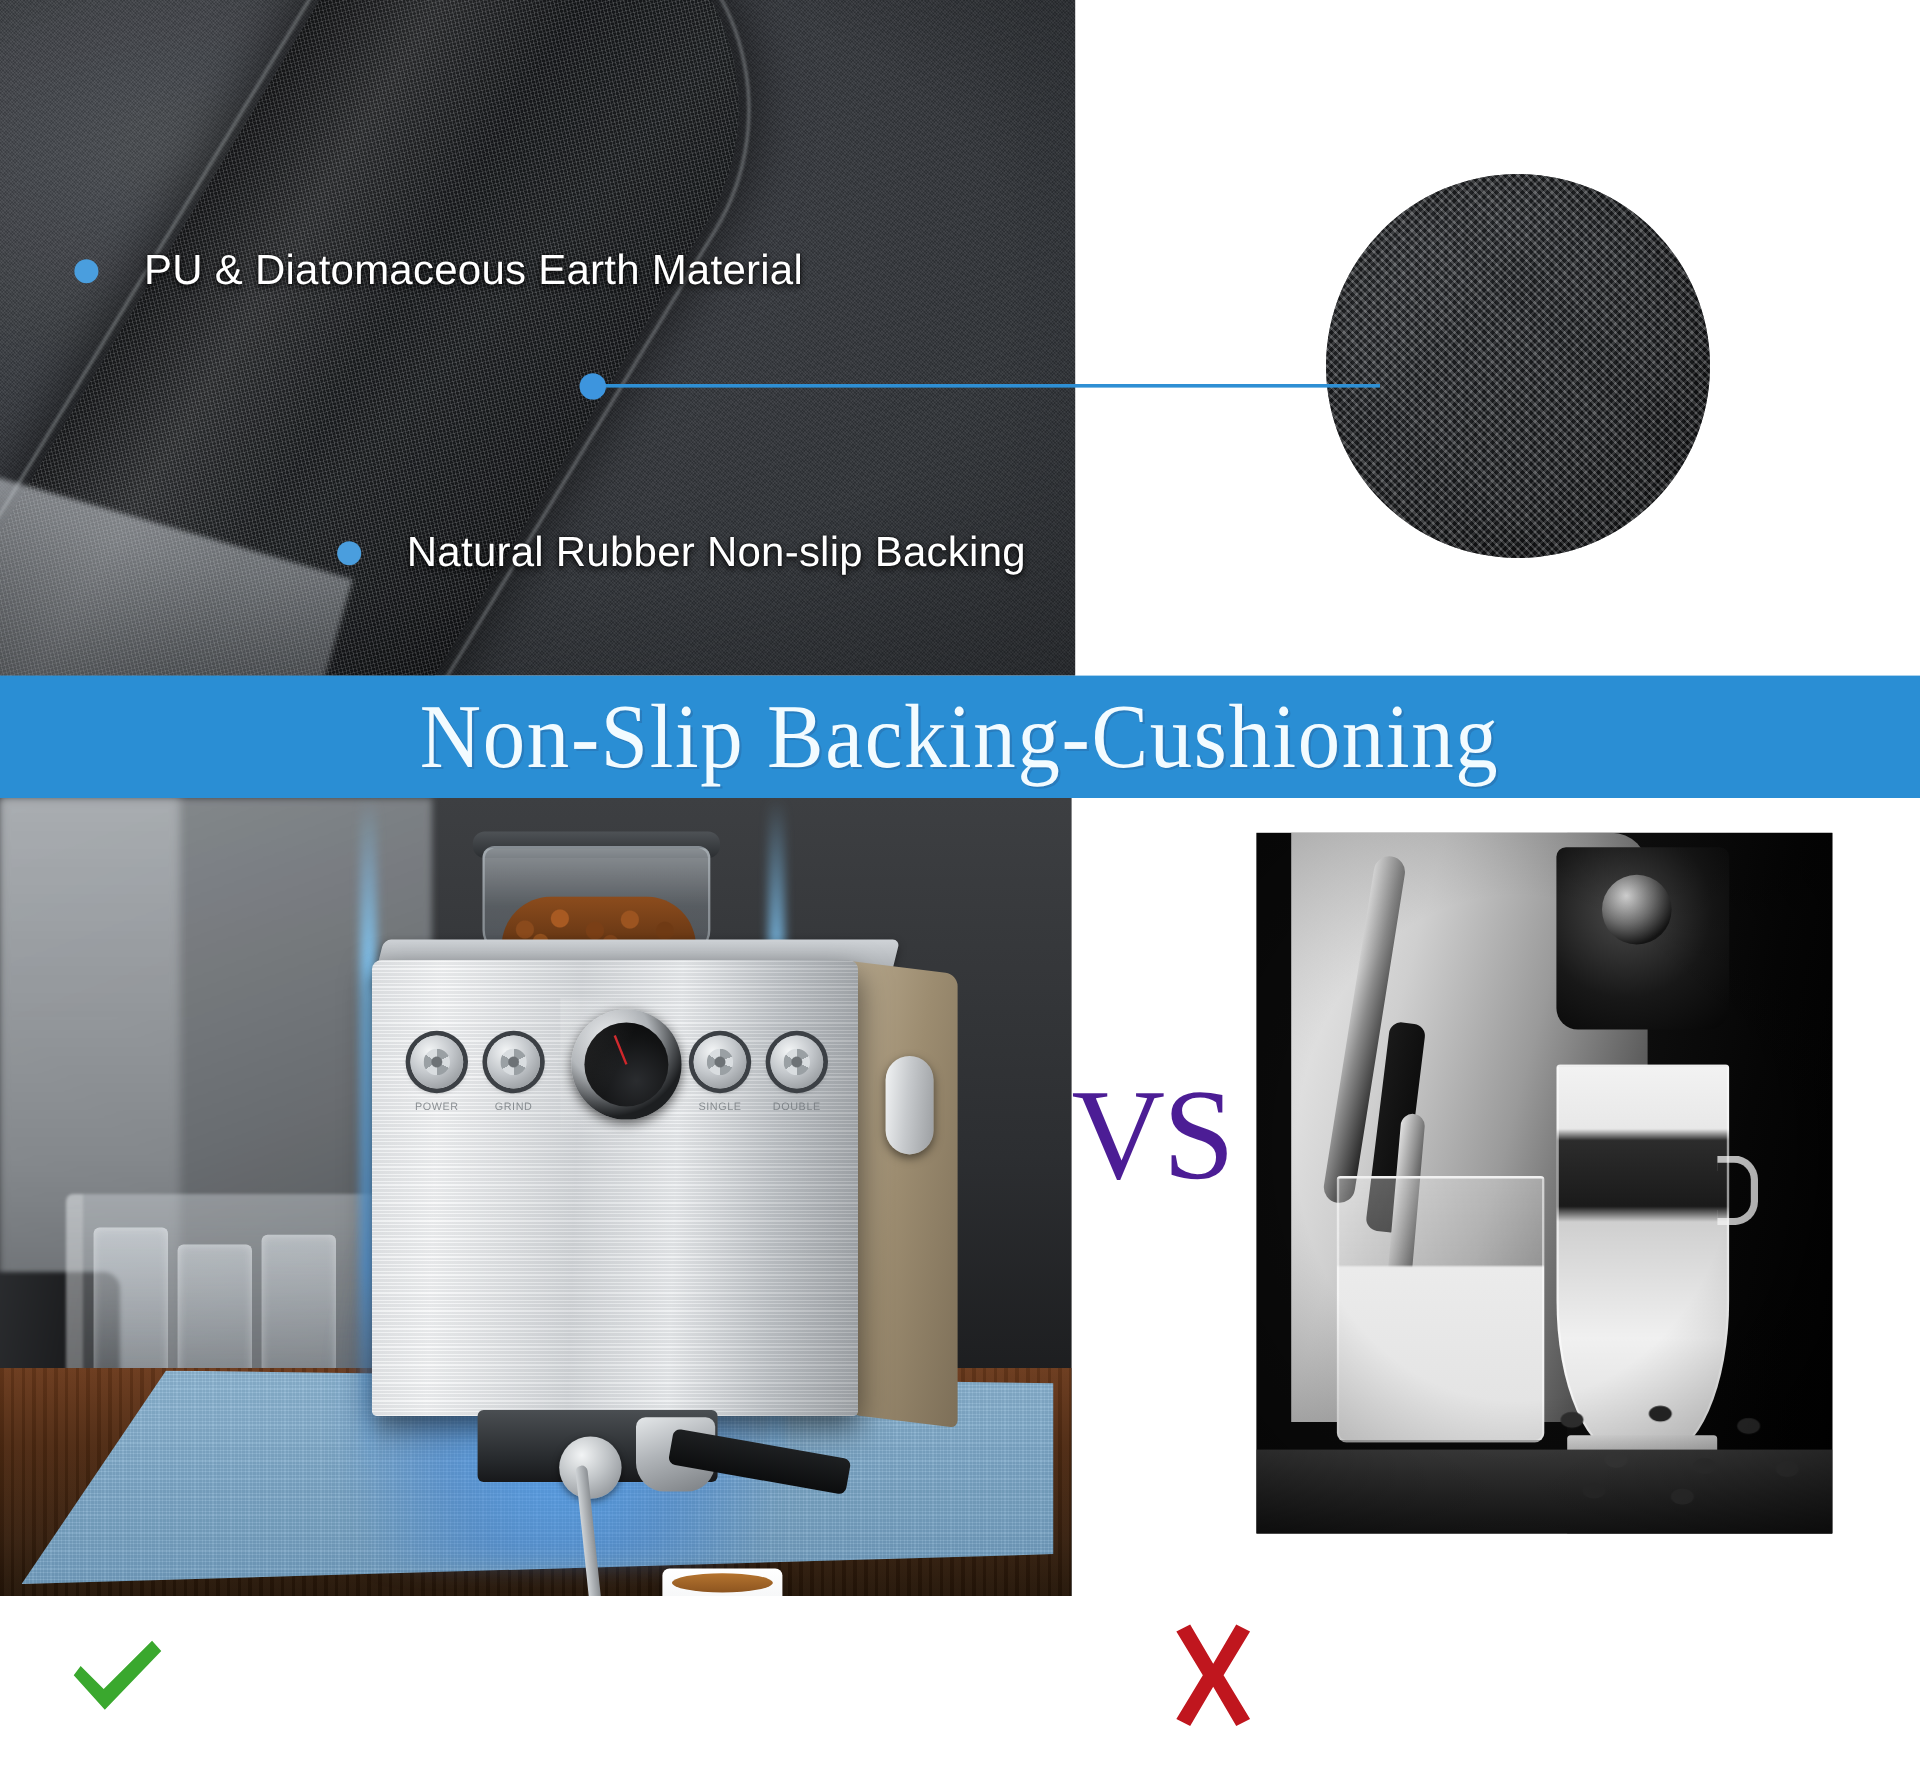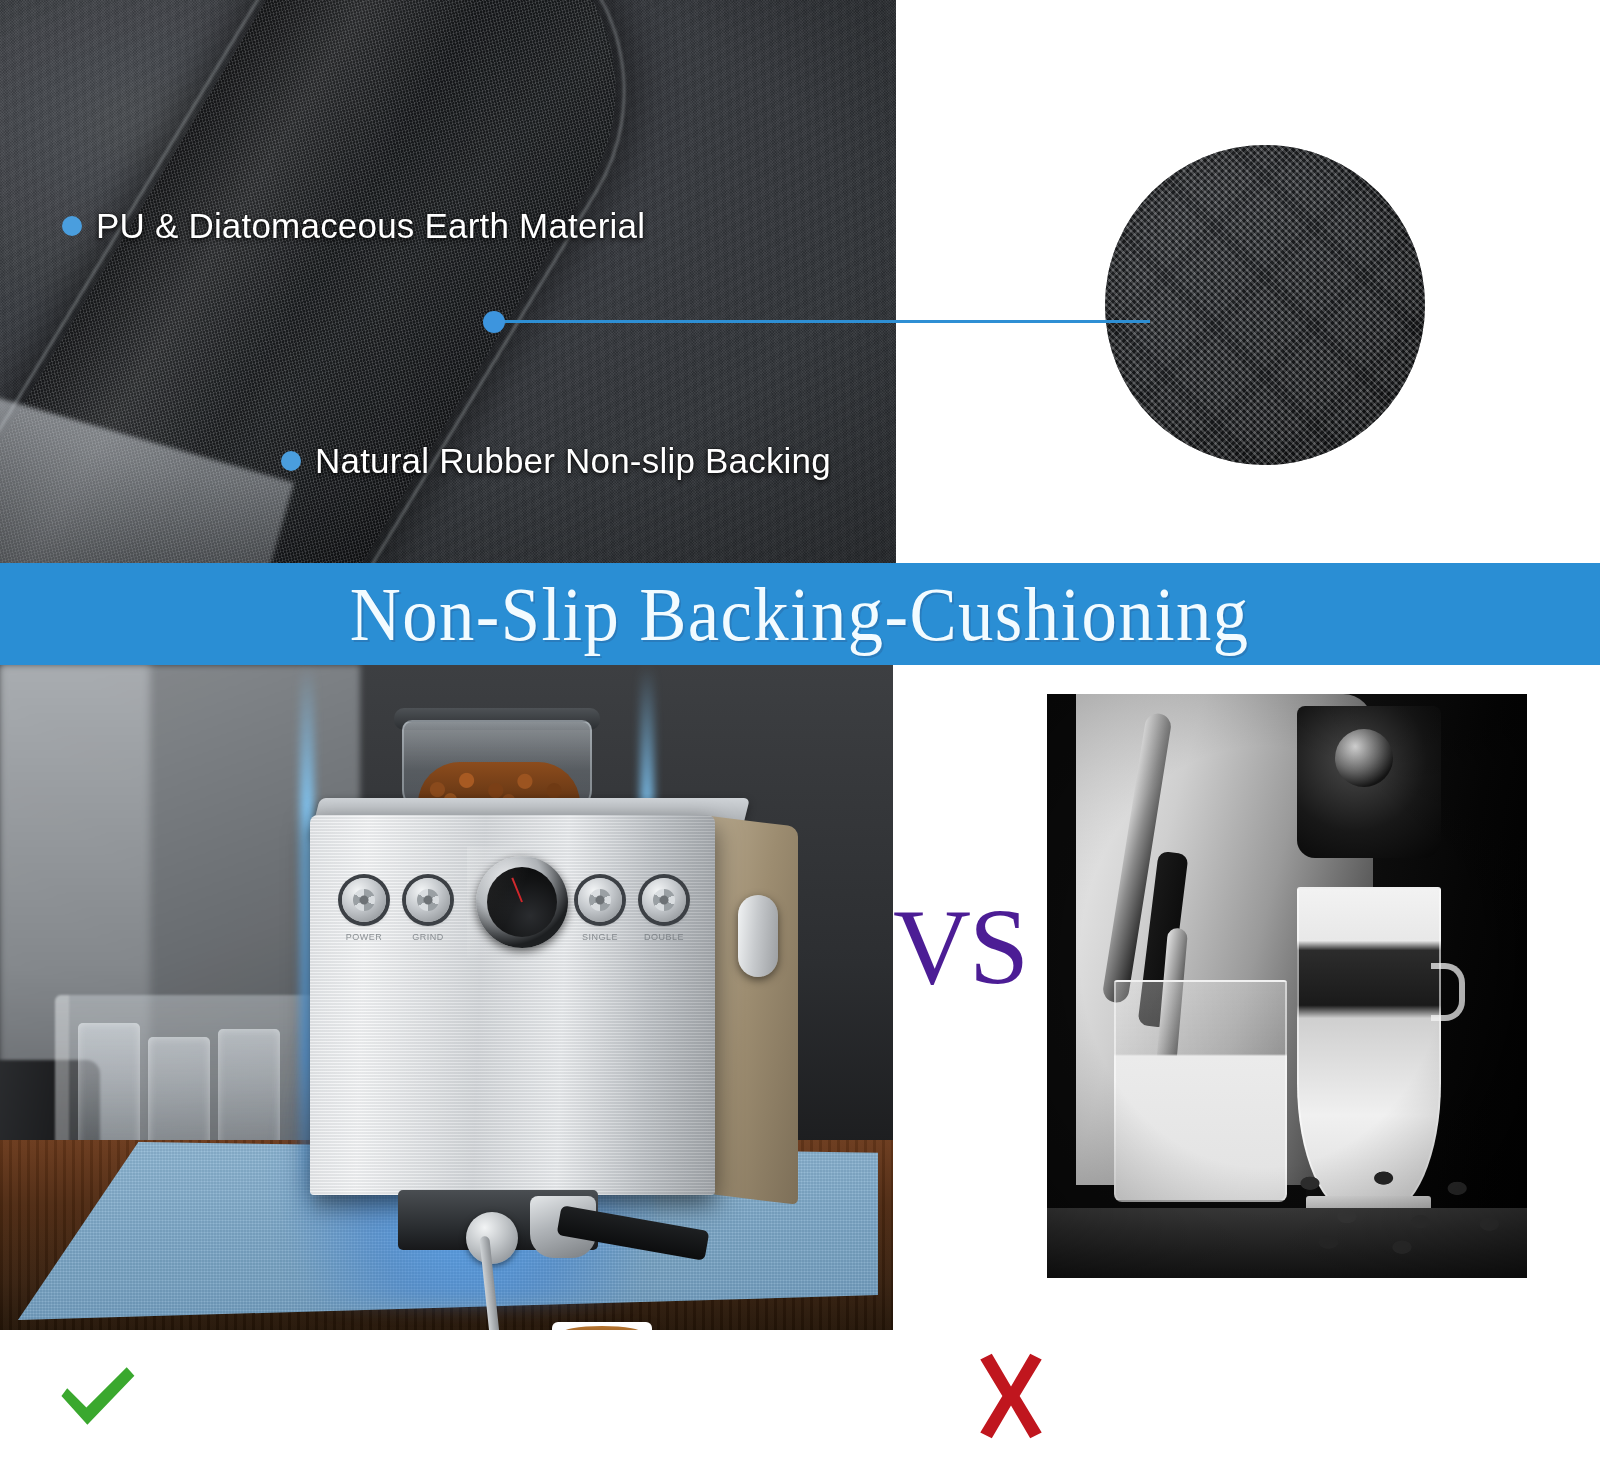--- a/index.html
+++ b/index.html
@@ -86,20 +86,21 @@
   .dot {
     position: absolute; width: 22px; height: 22px; border-radius: 50%;
     background: #3d95de;
   }
   .label-row { position: absolute; display: flex; align-items: center; gap: 14px; white-space: nowrap; }
   .label-dot { width: 20px; height: 20px; border-radius: 50%; background: #4a9ede; flex: 0 0 auto; }
   .label-text {
     color: #ffffff; font-size: 35px; font-weight: 400; letter-spacing: .2px;
     text-shadow: 0 2px 5px rgba(0,0,0,.85), 0 0 2px rgba(0,0,0,.9);
     font-family: "Liberation Sans", sans-serif;
+    margin-left: 24px;
   }
 
   
   .banner {
     position: absolute; left: 0; top: 563px; width: 1600px; height: 102px;
     background: #2a8ed4; display: flex; align-items: center; justify-content: center;
   }
   .banner-text {
     font-family: "Liberation Serif", serif;
     font-size: 76px; color: #f2fbff; letter-spacing: 1.5px;
@@ -175,21 +176,21 @@
     background: radial-gradient(ellipse 62% 58% at 50% 78%, rgba(70,160,255,.70) 0%, rgba(40,120,225,.35) 40%, rgba(20,70,160,0) 72%);
     filter: blur(10px);
   }
   .glow-beam {
     position: absolute; top: 0; width: 14px; height: 560px;
     background: linear-gradient(180deg, rgba(120,200,255,0) 0%, rgba(130,205,255,.85) 25%, rgba(90,175,255,.75) 70%, rgba(60,140,230,0) 100%);
     filter: blur(4px);
   }
 
   
-  .machine { position: absolute; left: 290px; top: 55px; width: 500px; height: 565px; }
+  .machine { position: absolute; left: 290px; top: 40px; width: 500px; height: 565px; }
   .m-body {
     position: absolute; left: 20px; top: 95px; width: 405px; height: 380px;
     background: linear-gradient(92deg, #e8eaec 0%, #f6f7f8 14%, #d6d9dc 42%, #eceef0 62%, #bfc3c7 82%, #9ea2a6 100%);
     border-radius: 8px 8px 4px 4px;
     box-shadow: 0 10px 26px rgba(0,0,0,.55);
   }
   .m-body .brush {
     position: absolute; inset: 0; border-radius: 8px 8px 4px 4px;
     background-image: repeating-linear-gradient(0deg, rgba(255,255,255,.17) 0 1px, rgba(120,125,130,.13) 1px 3px);
   }

